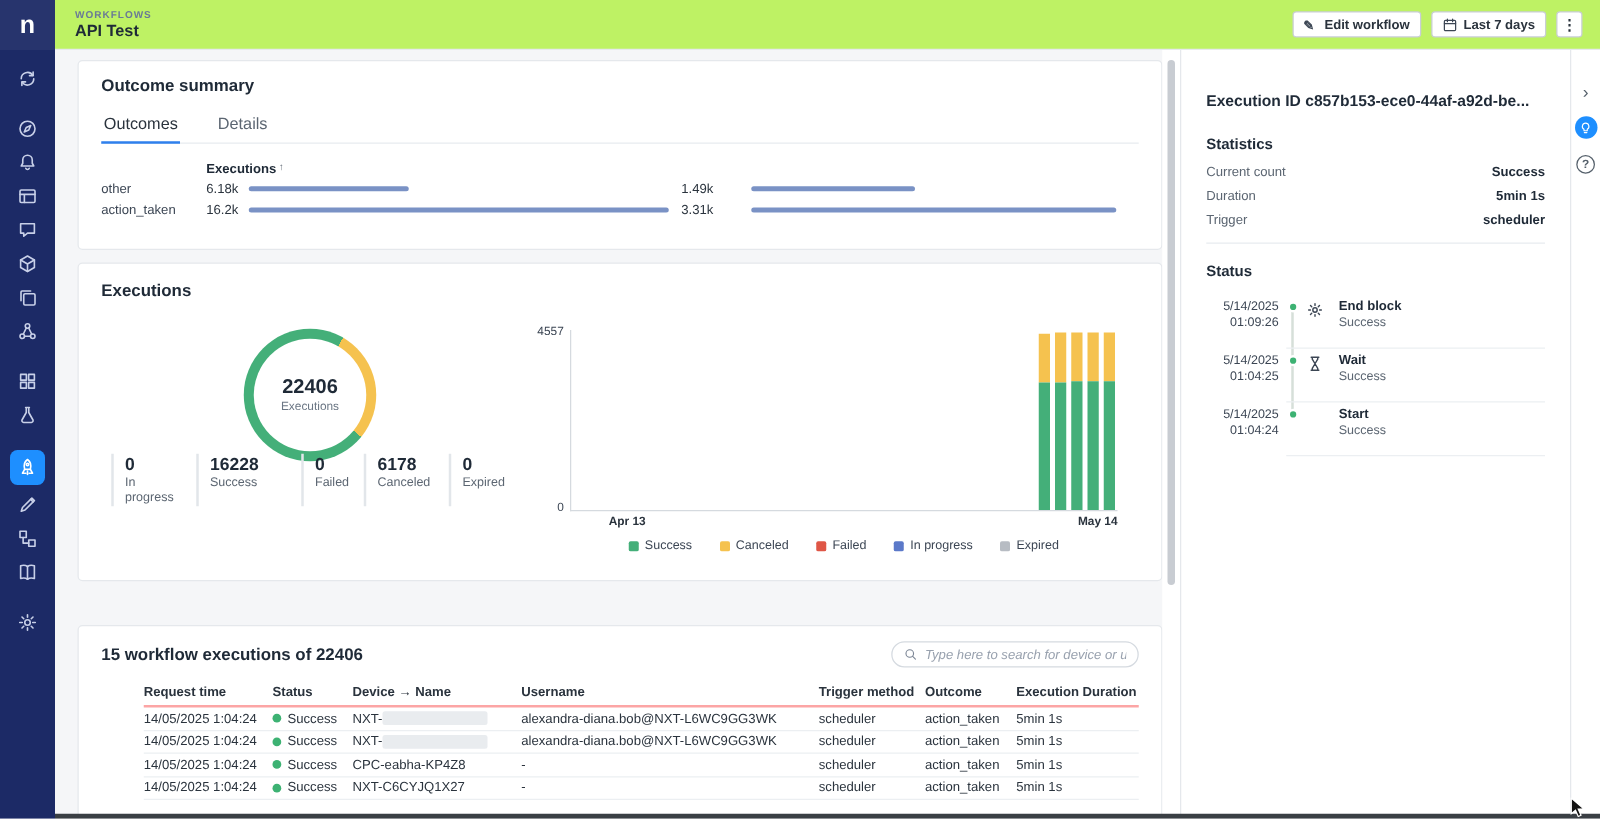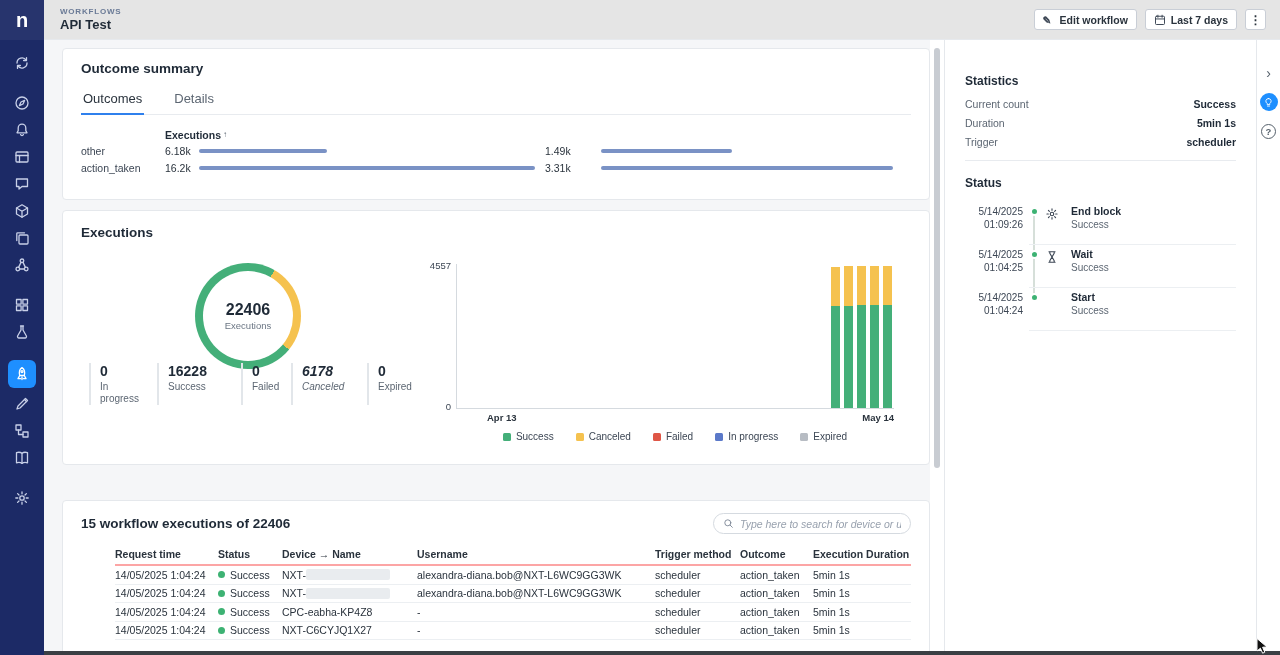--- a/index.html
+++ b/index.html
@@ -16,21 +16,21 @@
   .side-item { width:44px; height:27px; display:flex; align-items:center; justify-content:center; cursor:pointer; }
   .side-item.gap-after { margin-bottom:13px; }
   .side-item .ic { width:16px; height:16px; color:#C8D0E8; display:flex; align-items:center; justify-content:center; }
   .side-item .ic svg { width:16px; height:16px; display:block; }
   .side-item.selected { height:32px; }
   .side-item.selected .ic { width:28px; height:28px; background:var(--accent,#1E8FFF); border-radius:6px; color:#fff; padding:6px; }
   .side-item.selected .ic svg { width:16px; height:16px; }
 
   
   .main-col { width:1236px; display:flex; flex-direction:column; }
-  .topbar { height:40px; background:#e5e5e5; border-bottom:1px solid #E6E9ED; display:flex; align-items:center; padding:0 14px 0 16px; flex-shrink:0; }
+  .topbar { height:40px; background:#bef264; border-bottom:1px solid #E6E9ED; display:flex; align-items:center; padding:0 14px 0 16px; flex-shrink:0; }
   .eyebrow { font-size:8px; font-weight:bold; letter-spacing:.8px; color:#6A7A96; }
   .page-title { font-size:13px; font-weight:bold; color:#1F2A37; margin-top:1px; }
   .topbar-actions { margin-left:auto; display:flex; align-items:center; gap:8px; }
   .btn { display:flex; align-items:center; gap:5px; border:1px solid #C9CED6; background:#fff; border-radius:3px;
          height:21px; padding:0 8px; font-size:10.5px; font-weight:bold; color:#2A333D; cursor:pointer; font-family:inherit; }
   .btn .bic { width:12px; height:12px; display:flex; color:#3C4654; }
   .btn .bic svg { width:12px; height:12px; }
   .icon-btn { width:21px; padding:0; justify-content:center; font-size:12px; }
 
   .content-row { display:flex; height:614px; }
@@ -344,21 +344,21 @@
                 <div class="stat-label">In progress</div>
               </div>
               <div class="stat-item" style="width: 84px; margin-left: 8px;">
                 <div class="stat-value">16228</div>
                 <div class="stat-label">Success</div>
               </div>
               <div class="stat-item" style="width: 50px;">
                 <div class="stat-value">0</div>
                 <div class="stat-label">Failed</div>
               </div>
-              <div class="stat-item" style="width: 76px; font-style: italic;">
+              <div class="stat-item" style="width: 68px;">
                 <div class="stat-value">6178</div>
                 <div class="stat-label">Canceled</div>
               </div>
               <div class="stat-item" style="width: 70px;">
                 <div class="stat-value">0</div>
                 <div class="stat-label">Expired</div>
               </div>
             </div>
           <div class="plot" id="plot">
             <span class="ymax">4557</span>
@@ -474,20 +474,21 @@
             </div>
         </section>
 
       </main>
 
       <div class="v-scrollbar">
         <div class="thumb"></div>
       </div>
 
       <aside class="details-panel">
+        <h2 class="panel-title">Execution ID c857b153-ece0-44af-a92d-be...</h2>
         <h3 class="sec-heading">Statistics</h3>
         <div id="stat-rows">
             <div class="stat-row">
               <span>Current count</span>
               <span class="val">Success</span>
             </div>
             <div class="stat-row">
               <span>Duration</span>
               <span class="val">5min 1s</span>
             </div>

